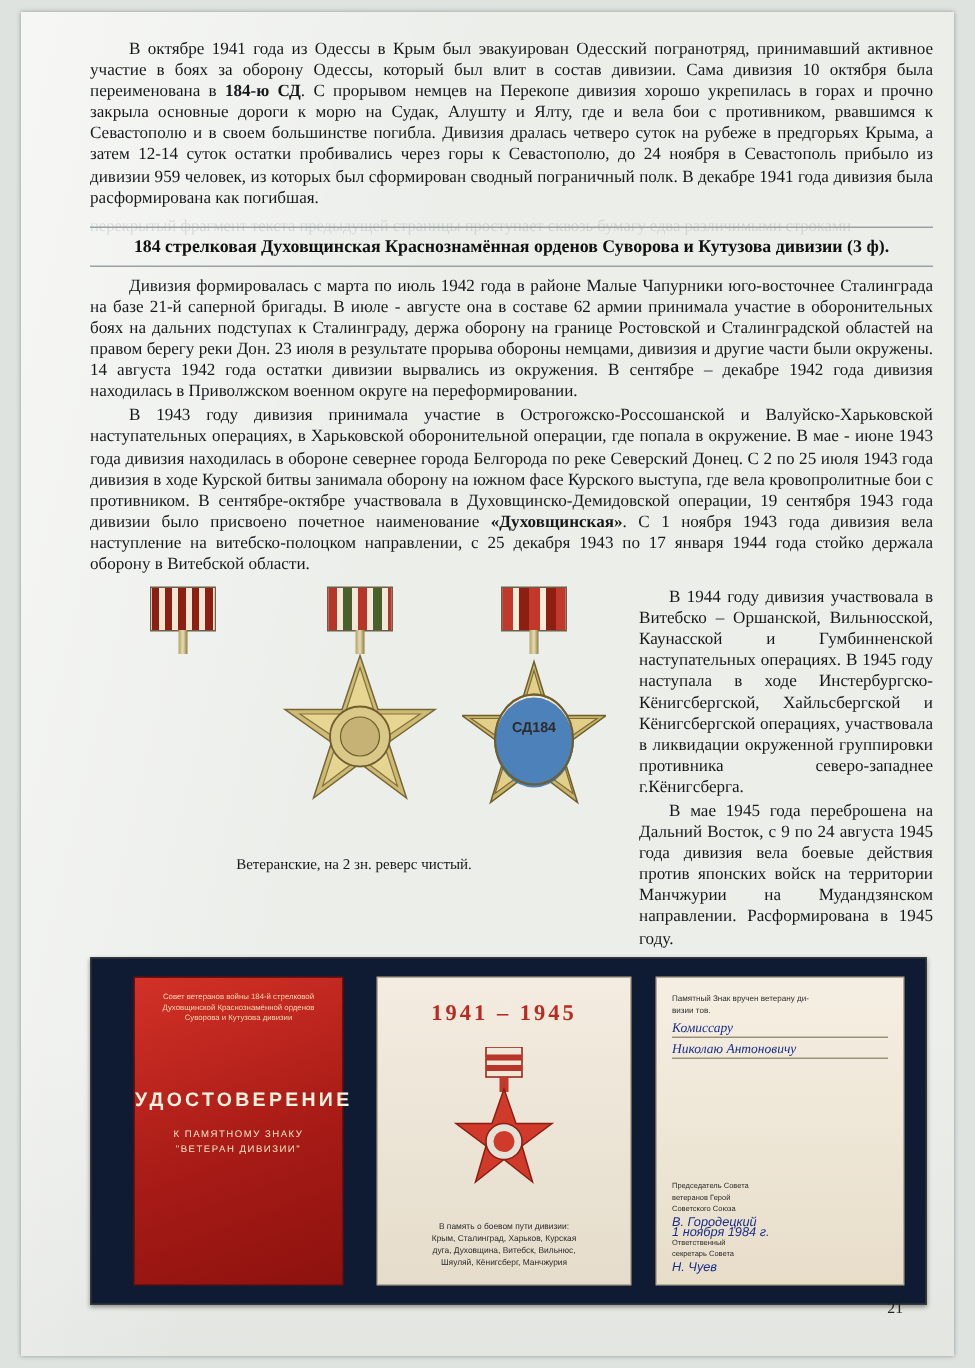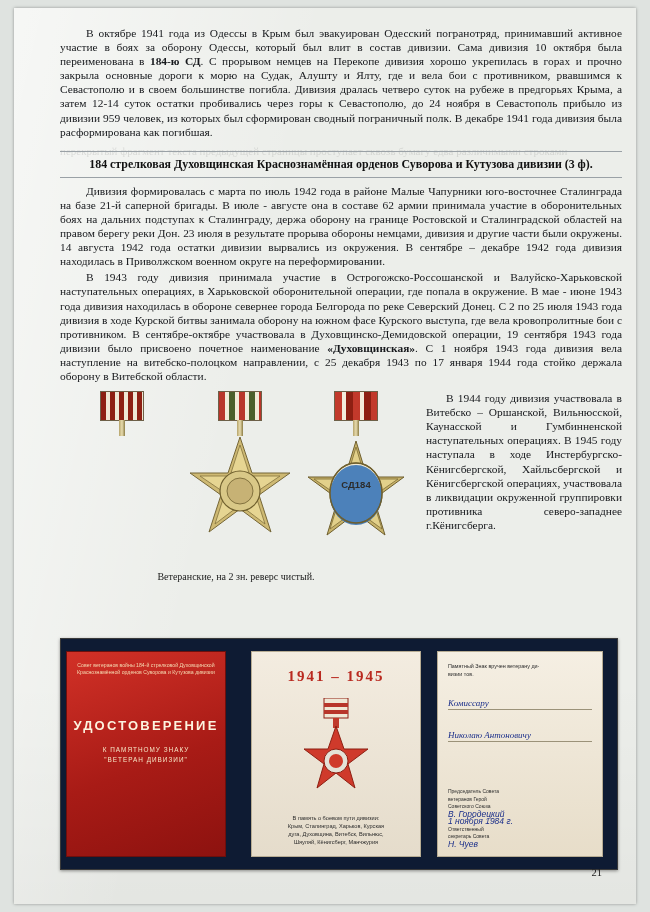--- a/index.html
+++ b/index.html
@@ -168,21 +168,21 @@
     box-shadow: 0 1px 3px rgba(0,0,0,0.4);
     overflow: hidden;
   }
   .card {
     position: absolute;
     top: 12px;
     height: 206px;
     box-sizing: border-box;
   }
   .card-left {
-    left: 5px; width: 160px;
+    left: 28px; width: 140px;
     background: linear-gradient(160deg,#d23127,#a81b16 55%,#8d120f);
     border: 1px solid #6d0f0c;
   }
   .card-left .lines {
     margin: 10px 9px 0 9px;
     font-size: 5.2px;
     line-height: 7px;
     color: #f5d9b0;
     text-align: center;
     font-family: "Liberation Sans", sans-serif;
@@ -239,21 +239,21 @@
     line-height: 8px;
     color: #2d2d2d;
     font-family: "Liberation Sans", sans-serif;
   }
   .handwrite {
     font-family: "Liberation Serif", serif;
     font-style: italic;
     color: #1a2e8a;
     font-size: 9px;
     border-bottom: 1px solid #9b9279;
-    margin: 20px 10px 0 10px;
+    margin: 2px 10px 0 10px;
     padding-bottom: 1px;
   }
   .card-right .rbot {
     position: absolute;
     left: 10px; right: 10px; bottom: 8px;
     font-size: 5px;
     line-height: 7.5px;
     color: #2d2d2d;
     font-family: "Liberation Sans", sans-serif;
   }
@@ -338,20 +338,21 @@
               </svg>
             </div>
           </div>
 
         </div>
         <div class="caption">Ветеранские, на 2 зн. реверс чистый.</div>
       </div>
 
       <div class="right-col">
         <p>В 1944 году дивизия участвовала в Витебско – Оршанской, Вильнюсской, Каунасской и Гумбинненской наступательных операциях. В 1945 году наступала в ходе Инстербургско-Кёнигсбергской, Хайльсбергской и Кёнигсбергской операциях, участвовала в ликвидации окруженной группировки противника северо-западнее г.Кёнигсберга.</p>
+        <p>В мае 1945 года переброшена на Дальний Восток, с 9 по 24 августа 1945 года дивизия вела боевые действия против японских войск на территории Манчжурии на Мудандзянском направлении. Расформирована в 1945 году.</p>
       </div>
 
       <div class="clear"></div>
     </div>
 
     <div class="photo-strip">
 
       <div class="card card-left">
         <div class="lines">Совет  ветеранов  войны  184-й стрелковой Духовщинской Краснознамённой орденов Суворова  и  Кутузова  дивизии</div>
         <div class="title">УДОСТОВЕРЕНИЕ</div>

